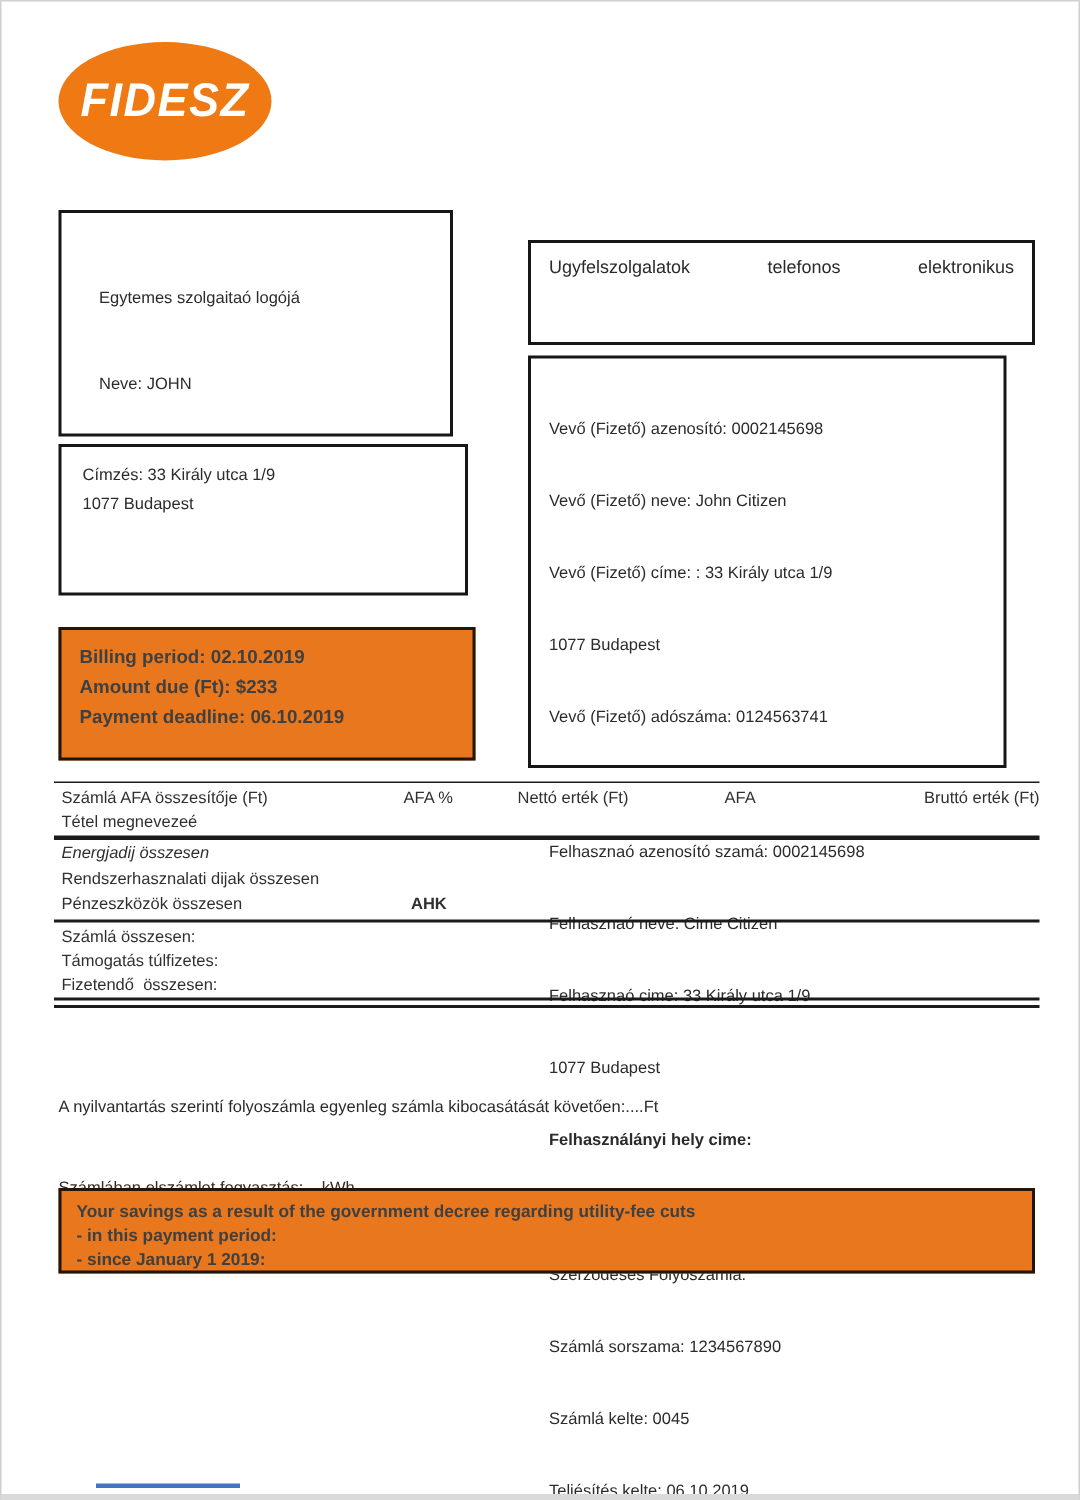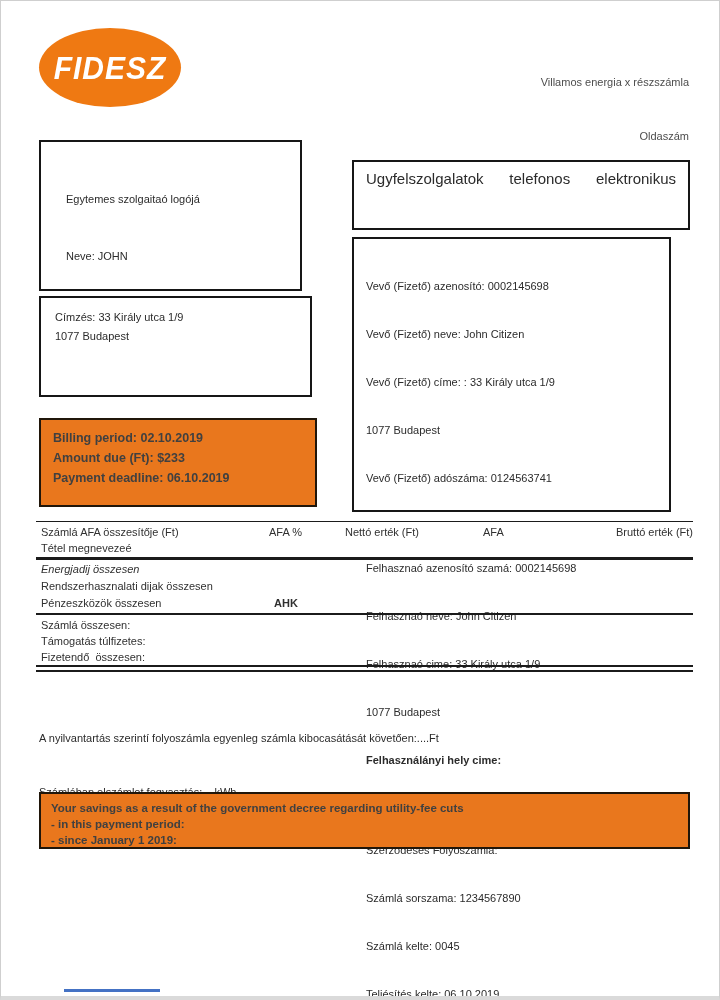--- a/index.html
+++ b/index.html
@@ -17,21 +17,21 @@
   }
   .logo-text{
     color:#ffffff;font-weight:bold;font-style:italic;font-size:30px;
     letter-spacing:1px;transform:scaleY(1.05);
   }
   
   .hdr-right{right:30px;top:36px;text-align:right;font-size:11px;line-height:18px;color:#4d4d4d;white-space:pre;}
   
   .box{border:2px solid #161616;box-sizing:border-box;background:#fff;}
   .provider-box{left:38px;top:139px;width:263px;height:151px;padding:10px 25px;font-size:11px;line-height:19px;white-space:pre-wrap;}
-  .contact-box{left:351px;top:159px;width:338px;height:70px;padding:8px 12px;font-size:15px;line-height:17px;text-align:center;}
+  .contact-box{left:351px;top:159px;width:338px;height:70px;padding:8px 12px;font-size:12px;line-height:17px;text-align:center;}
   .contact-line1{display:flex;justify-content:space-between;}
   .customer-box{left:351px;top:236px;width:319px;height:275px;padding:7px 12px;font-size:11px;line-height:16px;white-space:pre-wrap;}
   .cust-gap{height:10px;}
   .bold{font-weight:bold;}
   .address-box{left:38px;top:295px;width:273px;height:101px;padding:10px 14px;font-size:11px;line-height:19px;}
   .orange-box{background:#e9771d;border:2px solid #20160a;color:#404040;font-weight:bold;box-sizing:border-box;}
   .billing-box{left:38px;top:417px;width:278px;height:89px;padding:8px 12px;font-size:12.5px;line-height:20px;}
   
   .rule{background:#1b1b1b;left:35px;width:657px;}
   .t-text{font-size:11px;color:#303030;white-space:pre;}
@@ -41,25 +41,20 @@
 </style>
 </head>
 <body>
 
 <div class="page">
 
   <div class="abs logo" style="background:#ef7912;">
     <span class="logo-text">FIDESZ</span>
   </div>
 
-  <div class="abs hdr-right">
-    <div>Villamos energia x részszámla</div>
-    <div>Oldaszám</div>
-    <div>x sz. eredety  példány</div>
-  </div>
 
   <div class="abs box provider-box">
     <div>Egytemes szolgaitaó logójá</div>
     <div>Neve: JOHN</div>
     <div>Cime:  CITIZEN</div>
     <div>Adoszaima: 12345678</div>
     <div>Bankszaimla szaima:1234567890</div>
   </div>
 
   <div class="abs box contact-box">
@@ -76,21 +71,21 @@
   </div>
 
   <div class="abs box customer-box">
     <div>Vevő (Fizető) azenosító: 0002145698</div>
     <div>Vevő (Fizető) neve: John Citizen</div>
     <div>Vevő (Fizető) címe: : 33 Király utca 1/9</div>
     <div>1077 Budapest</div>
     <div>Vevő (Fizető) adószáma: 0124563741</div>
     <div class="cust-gap"></div>
     <div>Felhasznaó azenosító szamá: 0002145698</div>
-    <div>Felhasznaó neve: John Citizen</div>
+    <div>Felhasznaó neve: Cime Citizen</div>
     <div>Felhasznaó cime: 33 Király utca 1/9</div>
     <div>1077 Budapest</div>
     <div class="bold">Felhasználányi hely cime:</div>
     <div class="cust-gap"></div>
     <div>Szerzodeses Folyoszámlá:</div>
     <div>Számlá sorszama: 1234567890</div>
     <div>Számlá kelte: 0045</div>
     <div>Teljésítés kelte: 06.10.2019</div>
     
     

